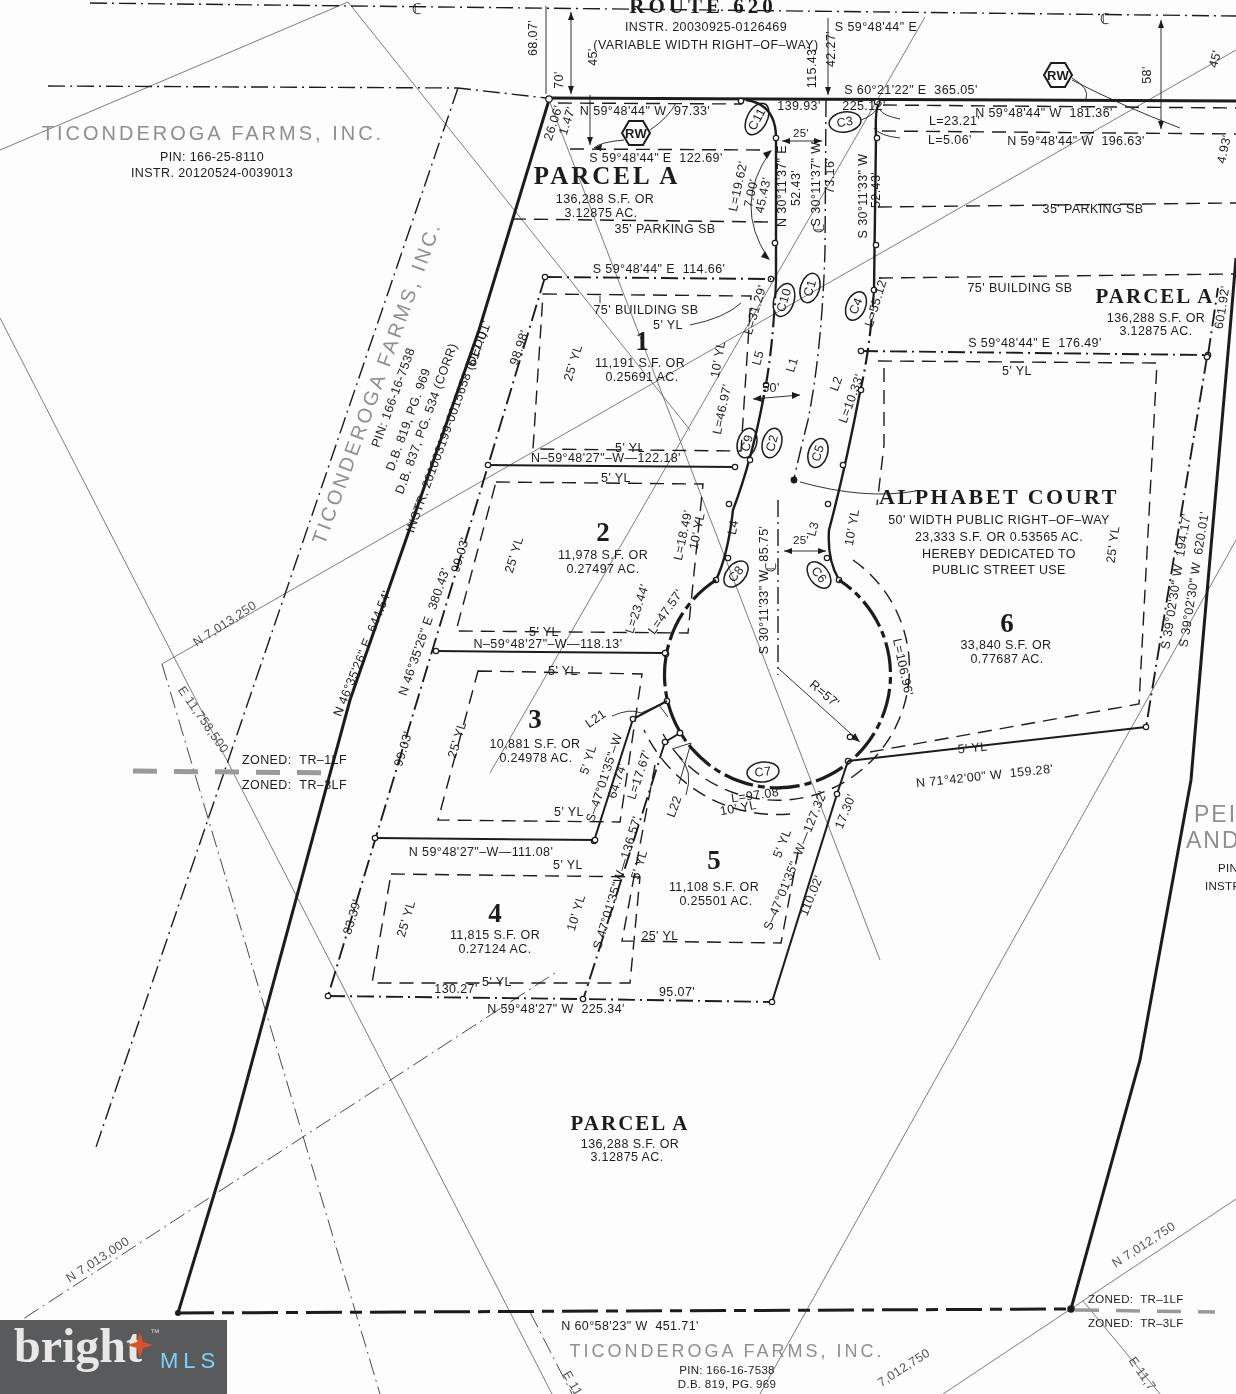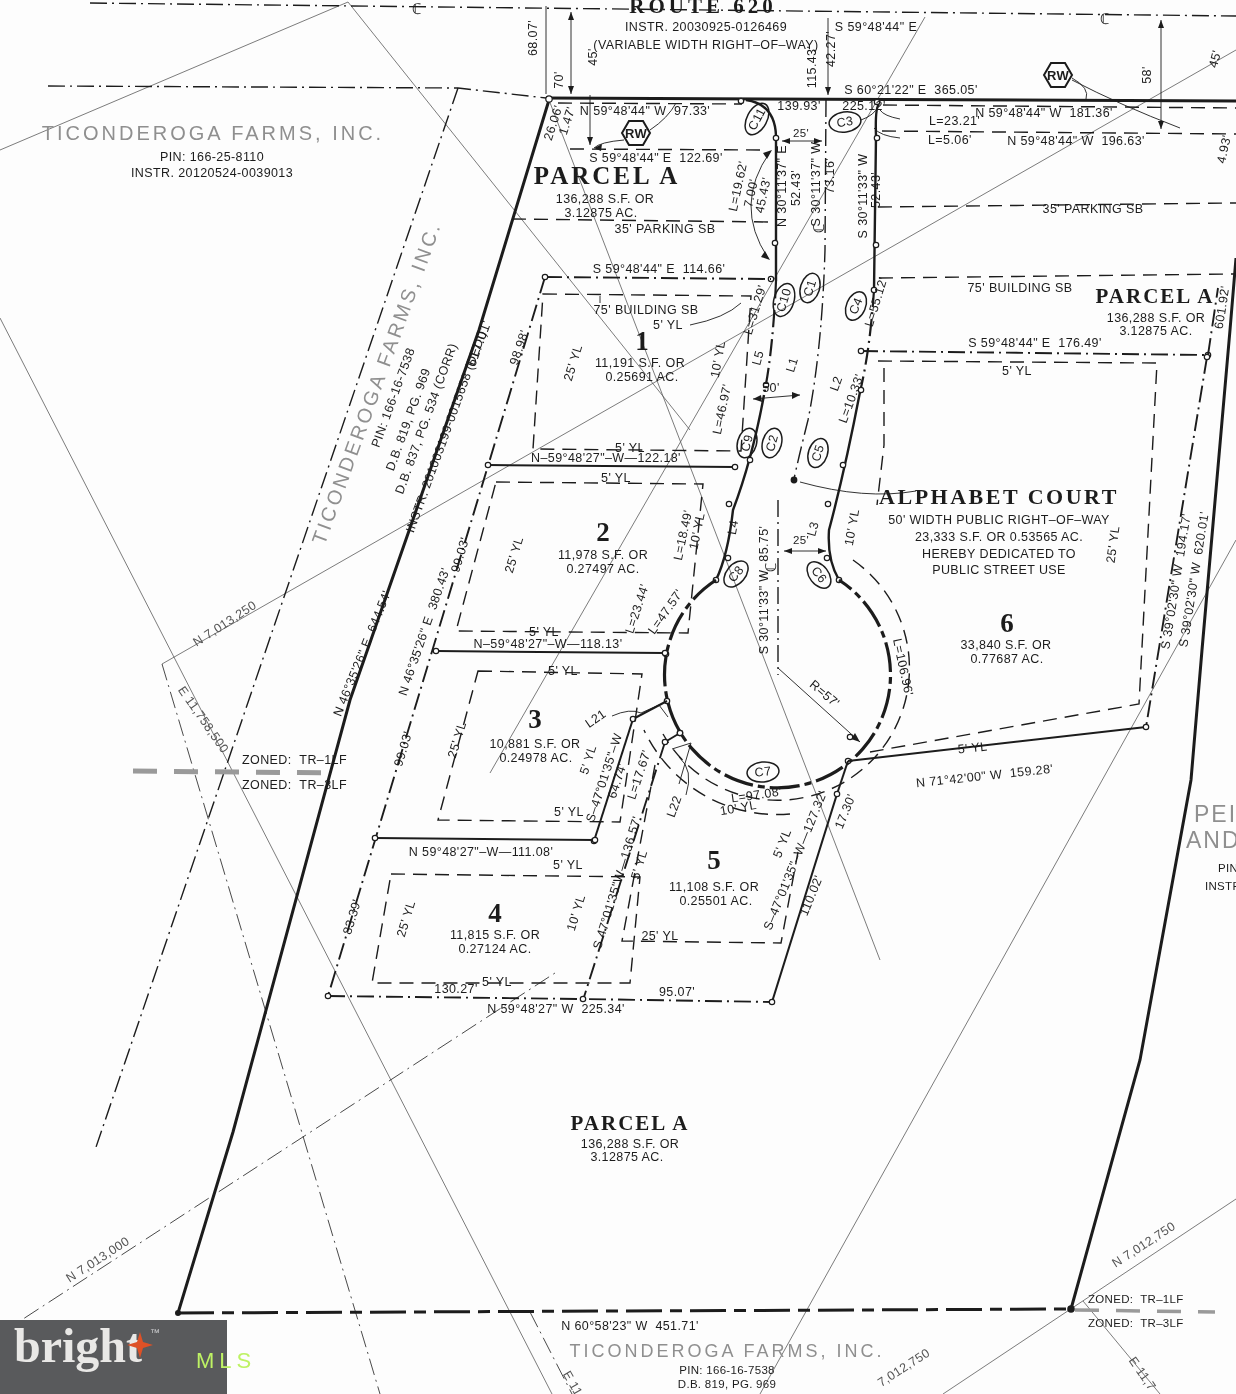--- a/index.html
+++ b/index.html
@@ -518,15 +518,15 @@
 <text class="t2" x="1205" y="890" text-anchor="start">INSTR.</text>
 </g>
 </svg>
 
 <div id="logo" style="position:absolute;left:0;top:1320px;width:227px;height:74px;background:#595a5c;">
 <span style="position:absolute;left:14px;top:2px;color:#e9e8e6;font-family:'Liberation Serif',serif;font-size:48px;font-weight:bold;letter-spacing:0px;line-height:48px;">bright</span>
 <svg width="26" height="26" style="position:absolute;left:127px;top:12px;">
         <path style="fill:#de5126 !important;stroke:none !important" d="M13 0 L16 10 L26 13 L16 16 L13 26 L10 16 L0 13 L10 10 Z"></path>
       </svg>
 <span style="position:absolute;left:150px;top:7px;color:#cfd0d2;font-family:'Liberation Sans',sans-serif;font-size:10px;">™</span>
-<span style="position:absolute;left:160px;top:30px;color:#bef264;font-family:'Liberation Sans',sans-serif;font-size:22px;letter-spacing:5px;line-height:22px;margin-left:36px;">MLS</span>
+<span style="position:absolute;left:160px;top:30px;color:#7dd3fc;font-family:'Liberation Sans',sans-serif;font-size:22px;letter-spacing:5px;line-height:22px;">MLS</span>
 </div>
 </div>
 
 </body></html>

